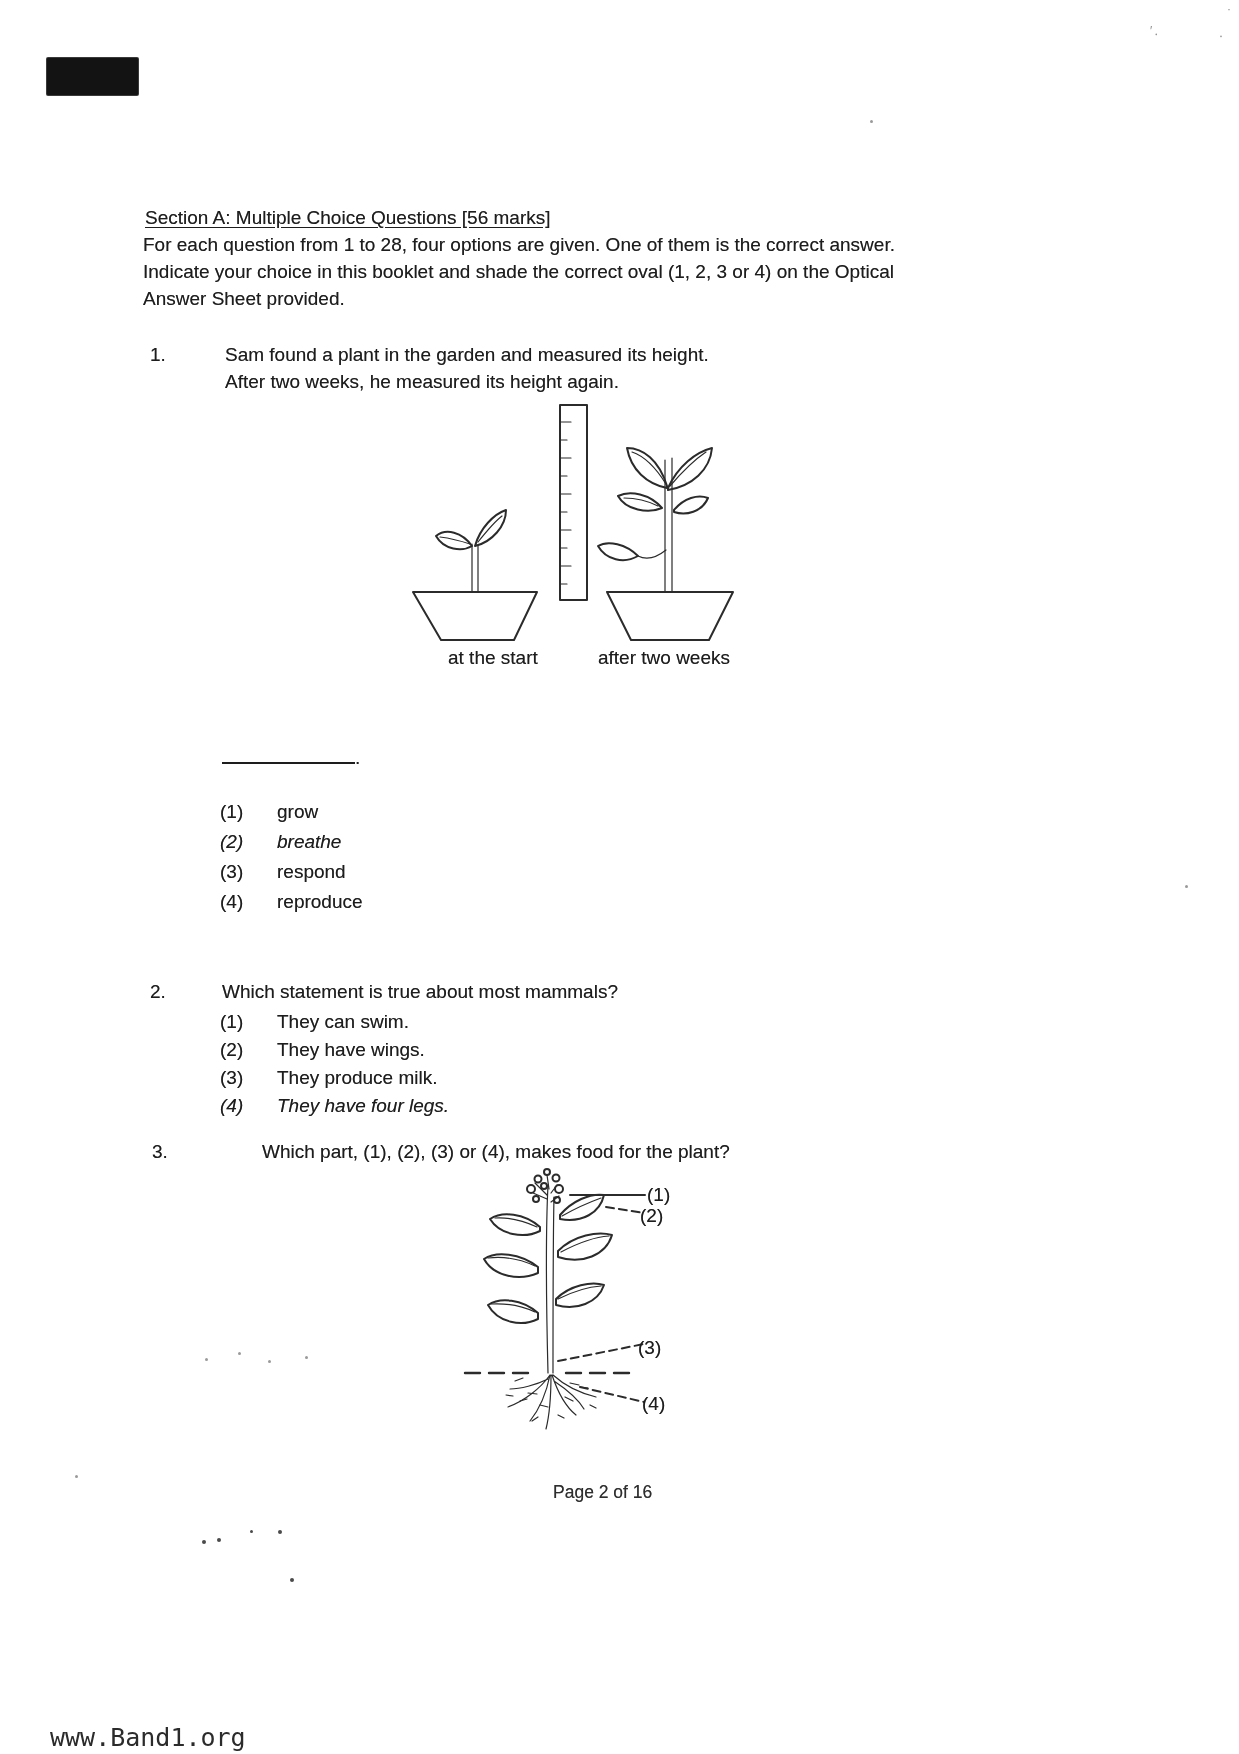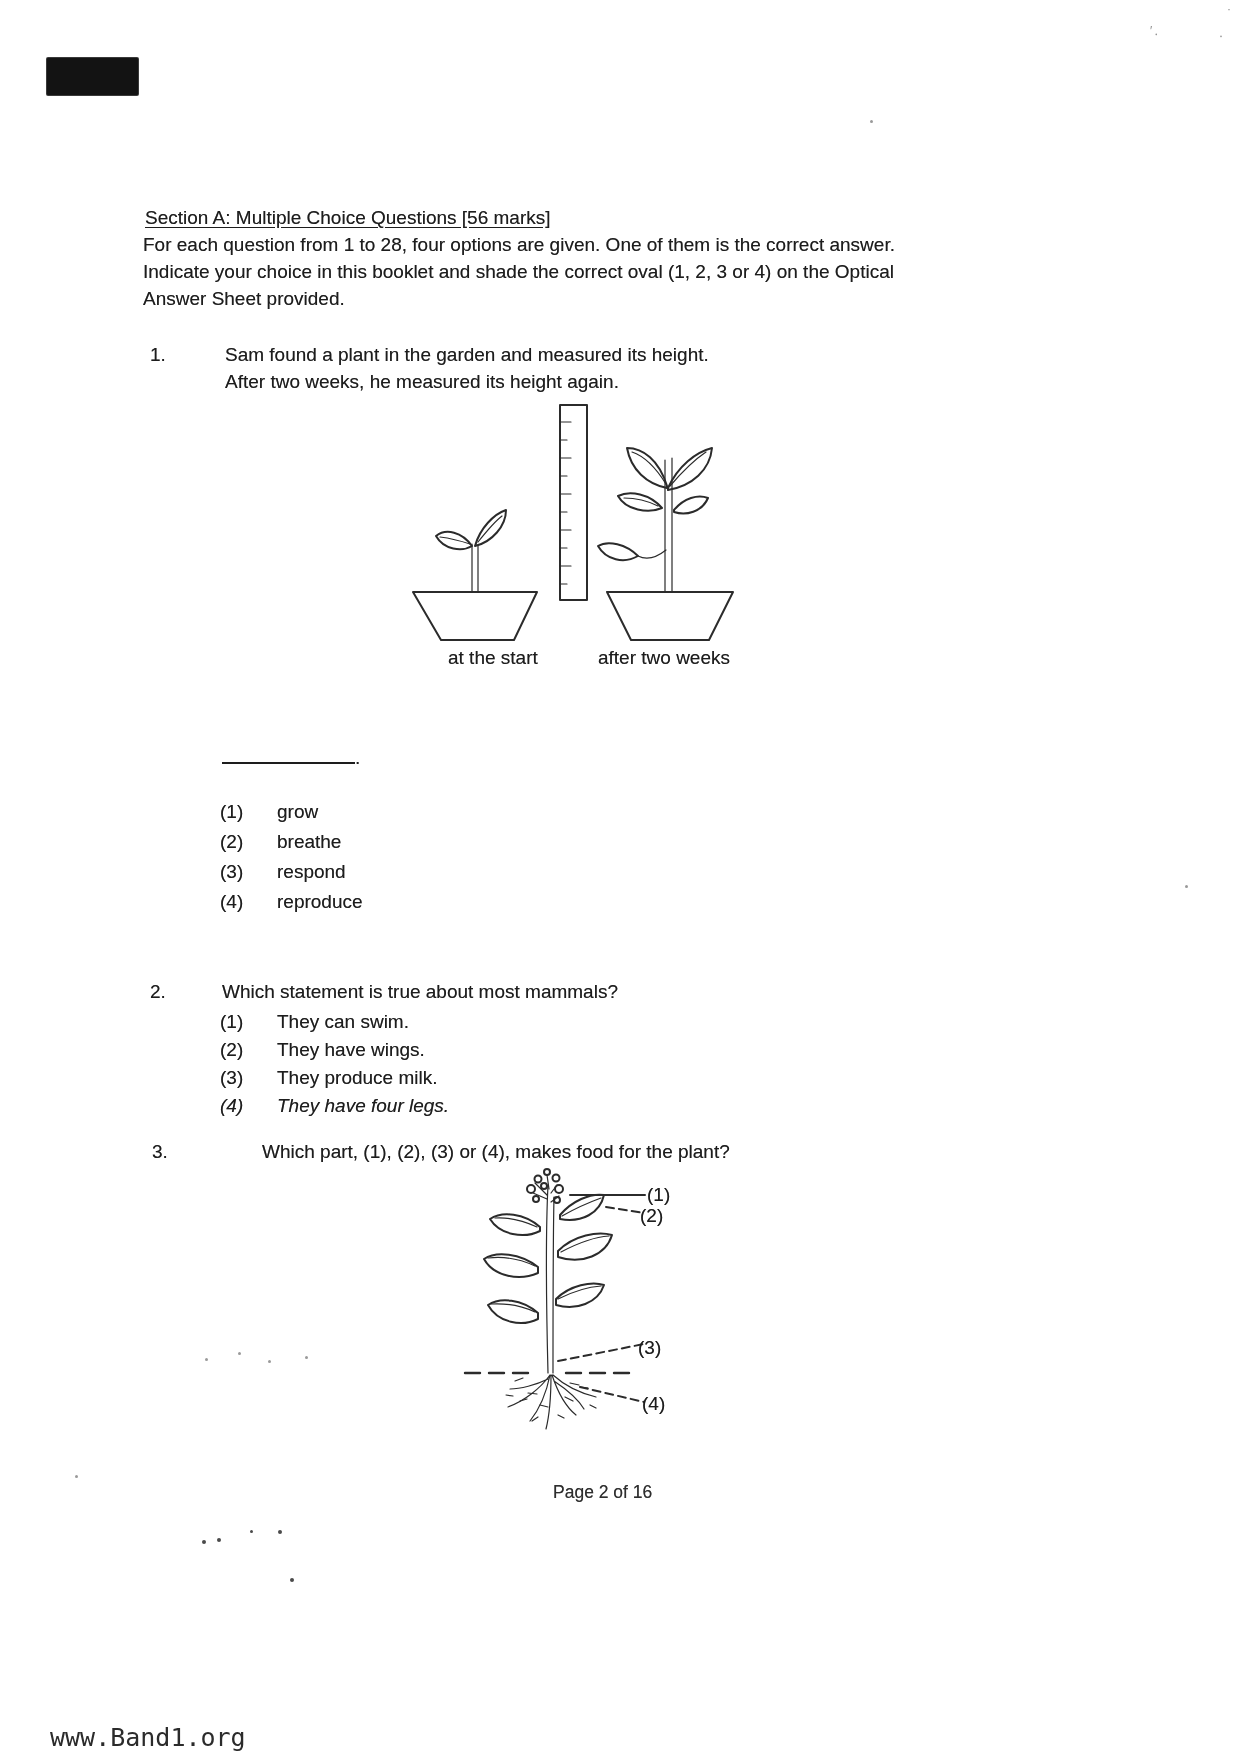--- a/index.html
+++ b/index.html
@@ -80,21 +80,21 @@
       <path d="M238 158 C226 146 208 142 198 148 C206 162 224 166 238 158 Z"></path>
       <path class="thin" d="M270 88 C282 74 294 62 306 54 M266 86 C256 70 244 58 232 54 M258 108 C246 102 234 100 224 100"></path>
     </g>
   </svg>
   <div class="t" style="left:424px;top:646px;margin-left:24px;">at the start</div>
   <div class="t" style="left:598px;top:646px;">after two weeks</div>
 
   <div class="t" style="left:222px;top:746px;"><span class="blank-rule"></span><span>.</span></div>
 
   <div class="t opt" style="left:220px;top:800px;"><span class="lab">(1)</span><span>grow</span></div>
-  <div class="t opt" style="left:220px;top:830px;"><span class="lab">(2)</span><span>breathe</span></div>
+  <div class="t opt" style="left:220px;top:830px;font-style:italic;"><span class="lab">(2)</span><span>breathe</span></div>
   <div class="t opt" style="left:220px;top:860px;"><span class="lab">(3)</span><span>respond</span></div>
   <div class="t opt" style="left:220px;top:890px;"><span class="lab">(4)</span><span>reproduce</span></div>
 
   <div class="t" style="left:150px;top:980px;">2.</div>
   <div class="t" style="left:222px;top:980px;">Which statement is true about most mammals?</div>
   <div class="t opt" style="left:220px;top:1010px;"><span class="lab">(1)</span><span>They can swim.</span></div>
   <div class="t opt" style="left:220px;top:1038px;"><span class="lab">(2)</span><span>They have wings.</span></div>
   <div class="t opt" style="left:220px;top:1066px;"><span class="lab">(3)</span><span>They produce milk.</span></div>
   <div class="t opt" style="left:220px;top:1094px;font-style:italic;"><span class="lab">(4)</span><span>They have four legs.</span></div>
 

